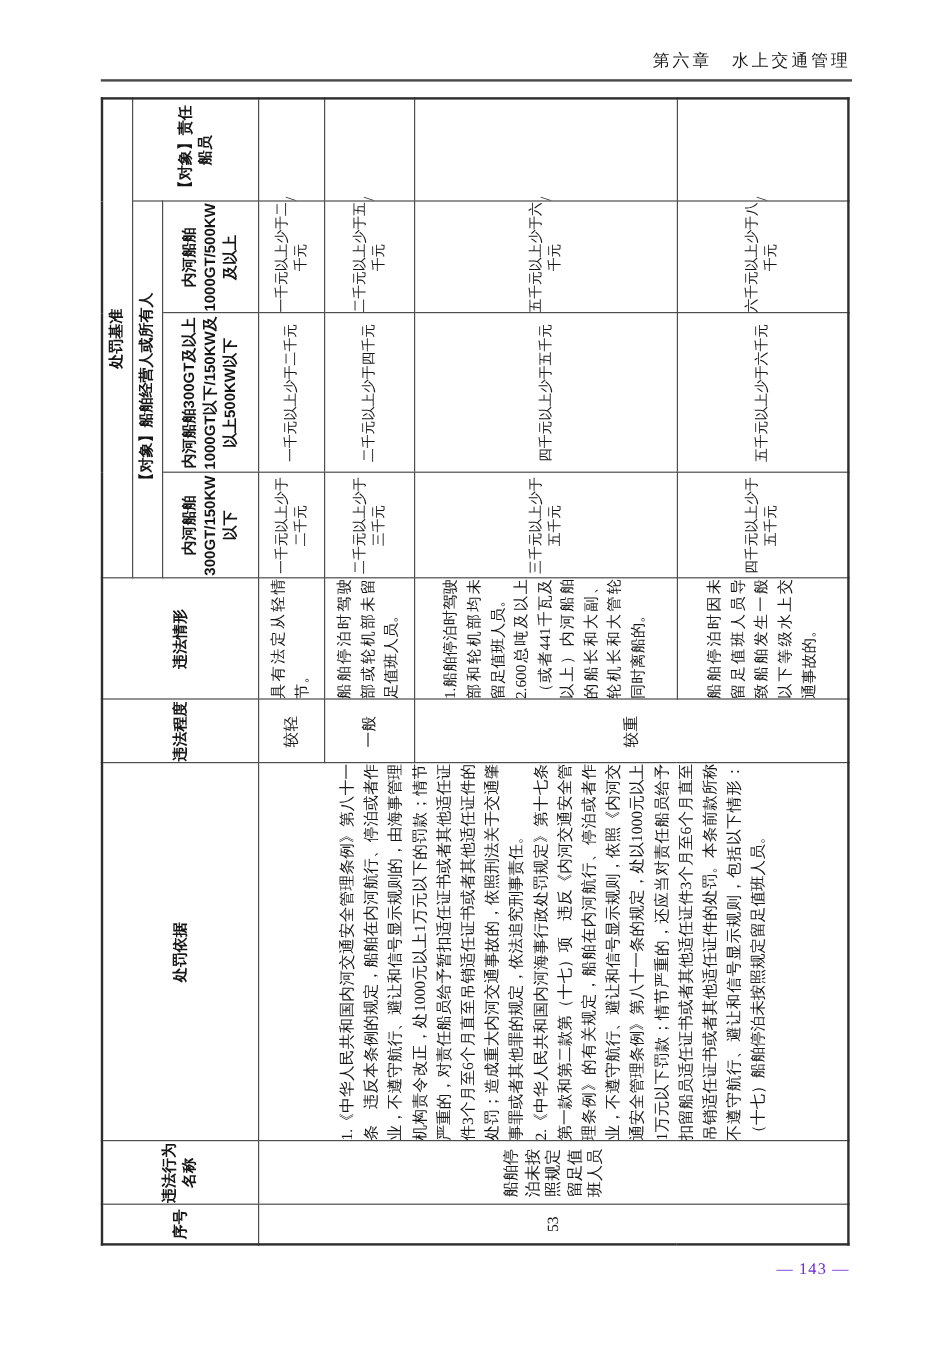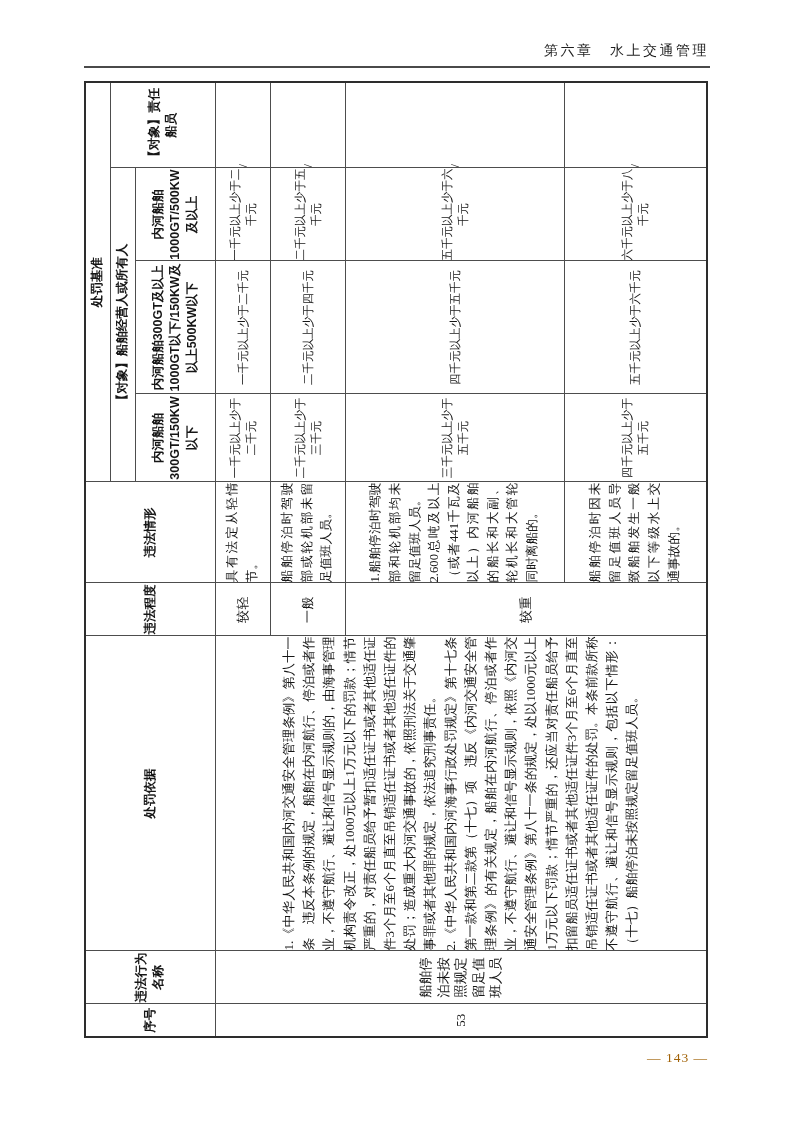--- a/index.html
+++ b/index.html
@@ -1,20 +1,20 @@
 <!DOCTYPE html>
 <html><head>
 <meta charset="utf-8">
 <style>
   html,body{margin:0;padding:0;background:#ffffff;}
   .page{position:relative;width:793px;height:1122px;background:#ffffff;overflow:hidden;
         font-family:"Liberation Serif","DejaVu Serif",serif;color:#161616;}
   .chapter{position:absolute;top:42px;right:84px;font-size:14px;letter-spacing:2.5px;color:#1d1d1d;}
   .rule{position:absolute;left:84px;top:66px;width:626px;height:2px;background:#4a4a4a;}
-  .folio{position:absolute;top:1050px;right:85px;font-size:13.5px;letter-spacing:1px;color:#a16207;}
+  .folio{position:absolute;top:1050px;right:85px;font-size:13.5px;letter-spacing:1px;color:#6d28d9;}
 
   
   .rot{position:absolute;left:84px;top:83px;width:955px;height:622px;
        transform-origin:0 0;transform:rotate(-90deg) translateX(-955px);}
   table.ltable{border-collapse:collapse;table-layout:fixed;width:955px;height:622px;
        border:2.5px solid #2d2d2d;}
   .ltable td{border:1px solid #4d4d4d;padding:0;overflow:hidden;vertical-align:middle;}
 
   .hd{font-family:"Liberation Sans","DejaVu Sans",sans-serif;font-weight:bold;
       font-size:12.5px;line-height:17px;text-align:center;padding:1px 2px;}

